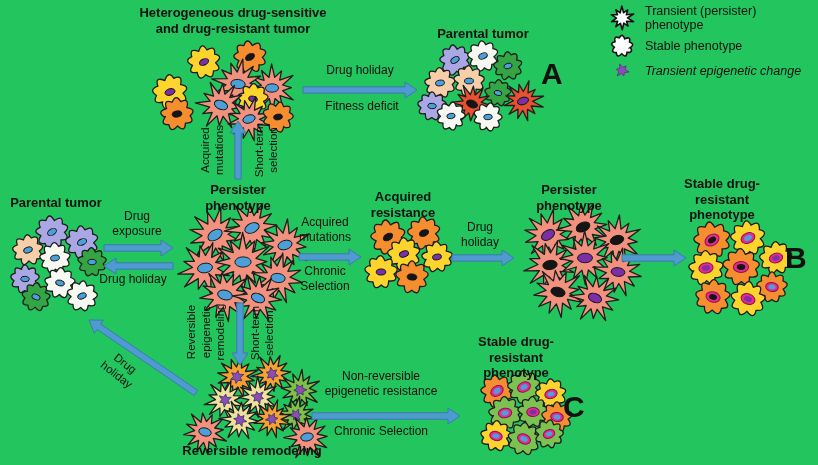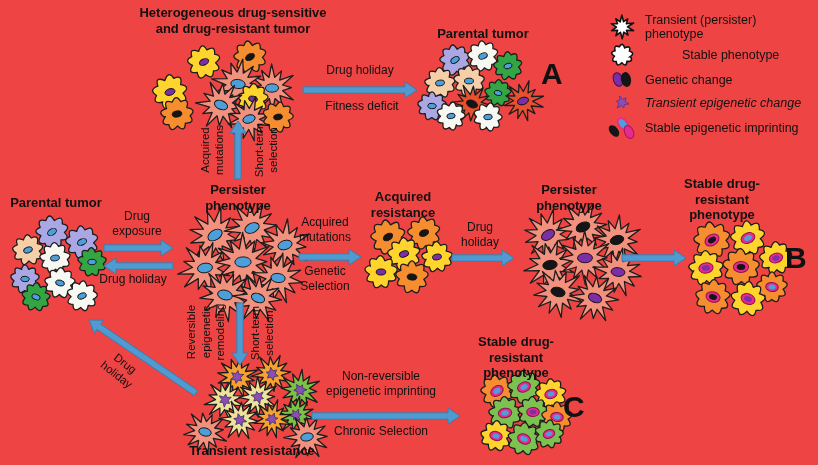--- a/index.html
+++ b/index.html
@@ -1,34 +1,34 @@
 <!DOCTYPE html>
 <html><head>
 <meta charset="utf-8">
 <style>
   html,body{margin:0;padding:0;background:#fff;}
   .canvas{
-    position:relative;width:818px;height:465px;background:#ef4444;
+    position:relative;width:818px;height:465px;background:#22c55e;
     font-family:"Liberation Sans", sans-serif;overflow:hidden;color:#111;
   }
   #diagram-svg{position:absolute;left:0;top:0;}
   .lbl{
     position:absolute;text-align:center;white-space:pre-line;
     font-size:12px;line-height:1.22;color:#111;
   }
   .bold{font-weight:bold;font-size:13px;line-height:1.2;}
   .letter{position:absolute;font-size:30px;font-weight:bold;color:#111;}
   .rot{
     position:absolute;display:flex;align-items:center;justify-content:center;
     text-align:center;white-space:pre-line;font-size:11.5px;line-height:1.25;
   }
   .rot90{transform:rotate(-90deg);}
   .rot38{transform:rotate(38deg);}
   .legend{
-    position:absolute;left:591px;top:12px;width:226px;
+    position:absolute;left:591px;top:3px;width:226px;
   }
   .legend-row{display:flex;align-items:center;}
   .legend-row .licon{flex:0 0 36px;margin-left:13px;}
   .legend-row .ltext{font-size:12.5px;margin-left:5px;color:#111;}
 </style>
 </head>
 <body>
 
 <div class="canvas">
 
@@ -271,79 +271,64 @@
 selection</div>
   <div class="lbl bold" style="left:168px;top:182px;width:140px;">Persister
 phenotype</div>
 
   <div class="lbl bold" style="left:0px;top:195px;width:112px;">Parental tumor</div>
   <div class="lbl" style="left:87px;top:209px;width:100px;">Drug
 exposure</div>
   <div class="lbl" style="left:73px;top:272px;width:120px;">Drug holiday</div>
   <div class="lbl" style="left:275px;top:215px;width:100px;">Acquired
 mutations</div>
-  <div class="lbl" style="left:275px;top:264px;width:100px;">Genetic
+  <div class="lbl" style="left:275px;top:264px;width:100px;">Chronic
 Selection</div>
   <div class="lbl bold" style="left:343px;top:189px;width:120px;">Acquired
 resistance</div>
   <div class="lbl" style="left:430px;top:220px;width:100px;">Drug
 holiday</div>
   <div class="lbl bold" style="left:509px;top:182px;width:120px;">Persister
 phenotype</div>
   <div class="lbl bold" style="left:662px;top:176px;width:120px;">Stable drug-
 resistant
 phenotype</div>
   <div class="letter" style="left:785px;top:241px;">B</div>
 
   <div class="rot rot90" style="left:164px;top:309px;width:84px;height:46px;">Reversible
 epigenetic
 remodeling</div>
   <div class="rot rot90" style="left:227px;top:316px;width:70px;height:34px;">Short-term
 selection</div>
   <div class="rot rot38" style="left:86px;top:352px;width:70px;height:34px;">Drug
 holiday</div>
 
-  <div class="lbl bold" style="left:167px;top:443px;width:170px;">Transient resistance</div>
+  <div class="lbl bold" style="left:167px;top:443px;width:170px;">Reversible remodeling</div>
   <div class="lbl" style="left:296px;top:369px;width:170px;">Non-reversible
-epigenetic imprinting</div>
+epigenetic resistance</div>
   <div class="lbl" style="left:296px;top:424px;width:170px;">Chronic Selection</div>
   <div class="lbl bold" style="left:456px;top:334px;width:120px;">Stable drug-
 resistant
 phenotype</div>
   <div class="letter" style="left:563px;top:390px;">C</div>
 
   <div class="legend">
     <div class="legend-row" style="height:30px;">
       <svg class="licon" width="36" height="30" viewBox="0 0 36 30">
           <path d="M29.6 18.6 L22.5 18.2 L24.0 23.1 L19.8 20.2 L18.2 26.7 L16.4 20.3 L11.9 23.7 L13.6 18.3 L7.6 18.6 L12.5 15.1 L7.2 11.7 L13.5 11.8 L11.8 6.7 L16.2 9.8 L17.8 3.1 L19.6 9.7 L23.7 6.9 L22.4 11.7 L29.6 11.0 L23.5 14.9 Z" fill="#fff" stroke="#111" stroke-width="1.6" stroke-linejoin="round"></path>
         </svg>
       <span class="ltext">Transient (persister) phenotype</span>
     </div>
-    <div class="legend-row" style="height:26px;gap:37px;">
+    <div class="legend-row" style="height:26px;">
       <svg class="licon" width="36" height="26" viewBox="0 0 36 26">
           <path d="M26.5 14.7 Q29.6 20.1 23.0 19.3 Q22.3 25.9 17.8 20.8 Q13.0 25.7 12.2 19.6 Q6.0 19.5 10.3 14.2 Q4.6 10.3 11.0 8.7 Q9.5 2.3 15.3 4.8 Q18.3 -0.6 20.8 5.9 Q27.0 2.8 25.5 8.9 Q31.5 11.0 26.2 14.7 Z" fill="#fff" stroke="#111" stroke-width="1.6"></path>
         </svg>
       <span class="ltext">Stable phenotype</span>
-    </div>
-    <div class="legend-row" style="height:23px;">
-      <svg class="licon" width="36" height="23" viewBox="0 0 36 23">
-          <ellipse cx="14" cy="11.5" rx="4.6" ry="7" transform="rotate(-20 14 11.5)" fill="#7B2FA6" stroke="#3c1355" stroke-width="1"></ellipse>
-          <ellipse cx="22" cy="11.5" rx="5" ry="7.5" transform="rotate(-12 22 11.5)" fill="#151515" stroke="none" stroke-width="0"></ellipse>
-        </svg>
-      <span class="ltext">Genetic change</span>
     </div>
     <div class="legend-row" style="height:23px;font-style:italic;">
       <svg class="licon" width="36" height="23" viewBox="0 0 36 23">
           <path d="M25.1 12.9 L20.4 13.7 L19.8 16.9 L17.4 14.7 L13.2 16.9 L14.9 12.5 L12.3 10.3 L15.6 9.3 L15.8 4.9 L18.6 8.3 L22.1 6.9 L21.1 10.5 Z" fill="#8A4FB5" stroke="#5a2d86" stroke-width="0.8"></path>
         </svg>
       <span class="ltext">Transient epigenetic change</span>
     </div>
-    <div class="legend-row" style="height:28px;">
-      <svg class="licon" width="36" height="28" viewBox="0 0 36 28">
-          <ellipse cx="10" cy="17" rx="4.2" ry="6.6" transform="rotate(-38 10 17)" fill="#151515" stroke="none" stroke-width="0"></ellipse>
-          <ellipse cx="19" cy="10" rx="4.2" ry="6.6" transform="rotate(-38 19 10)" fill="#4C9FD8" stroke="#E72A8E" stroke-width="1.6"></ellipse>
-          <ellipse cx="25" cy="18" rx="4.4" ry="6.8" transform="rotate(-24 25 18)" fill="#E72A8E" stroke="#a81360" stroke-width="1"></ellipse>
-        </svg>
-      <span class="ltext">Stable epigenetic imprinting</span>
-    </div>
   </div>
 
 </div>
 
 </body></html>

